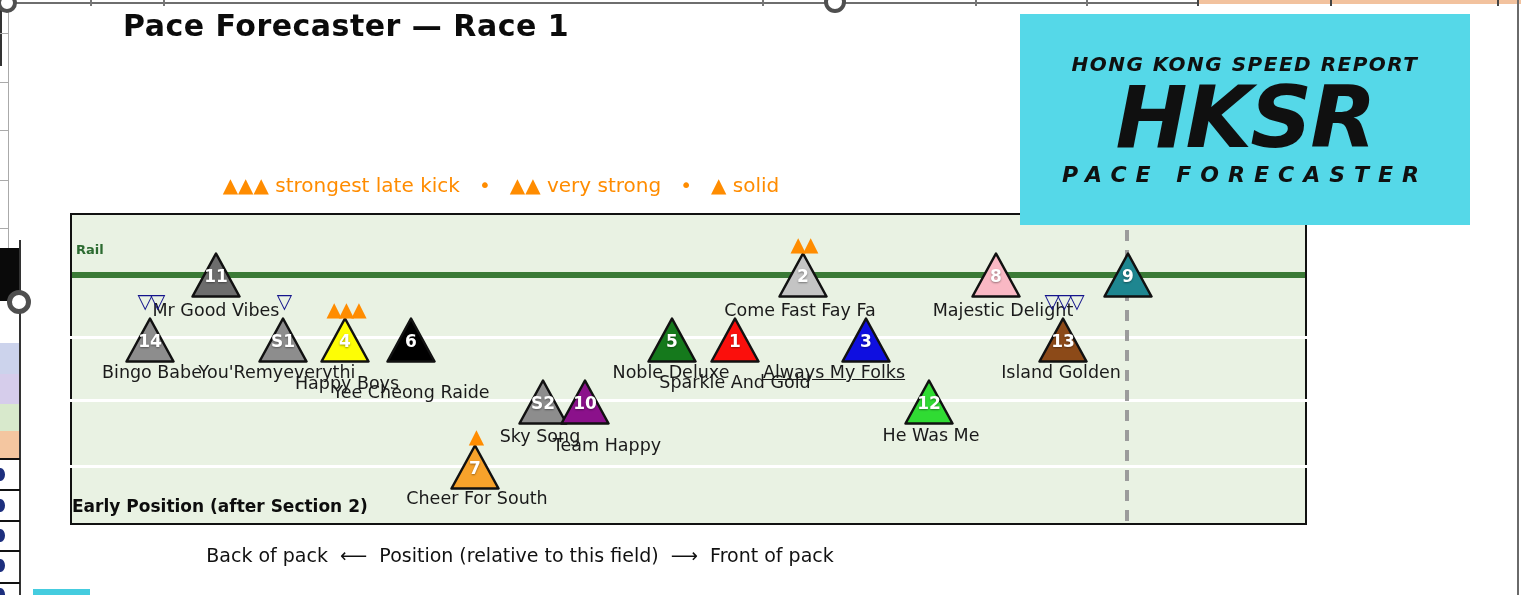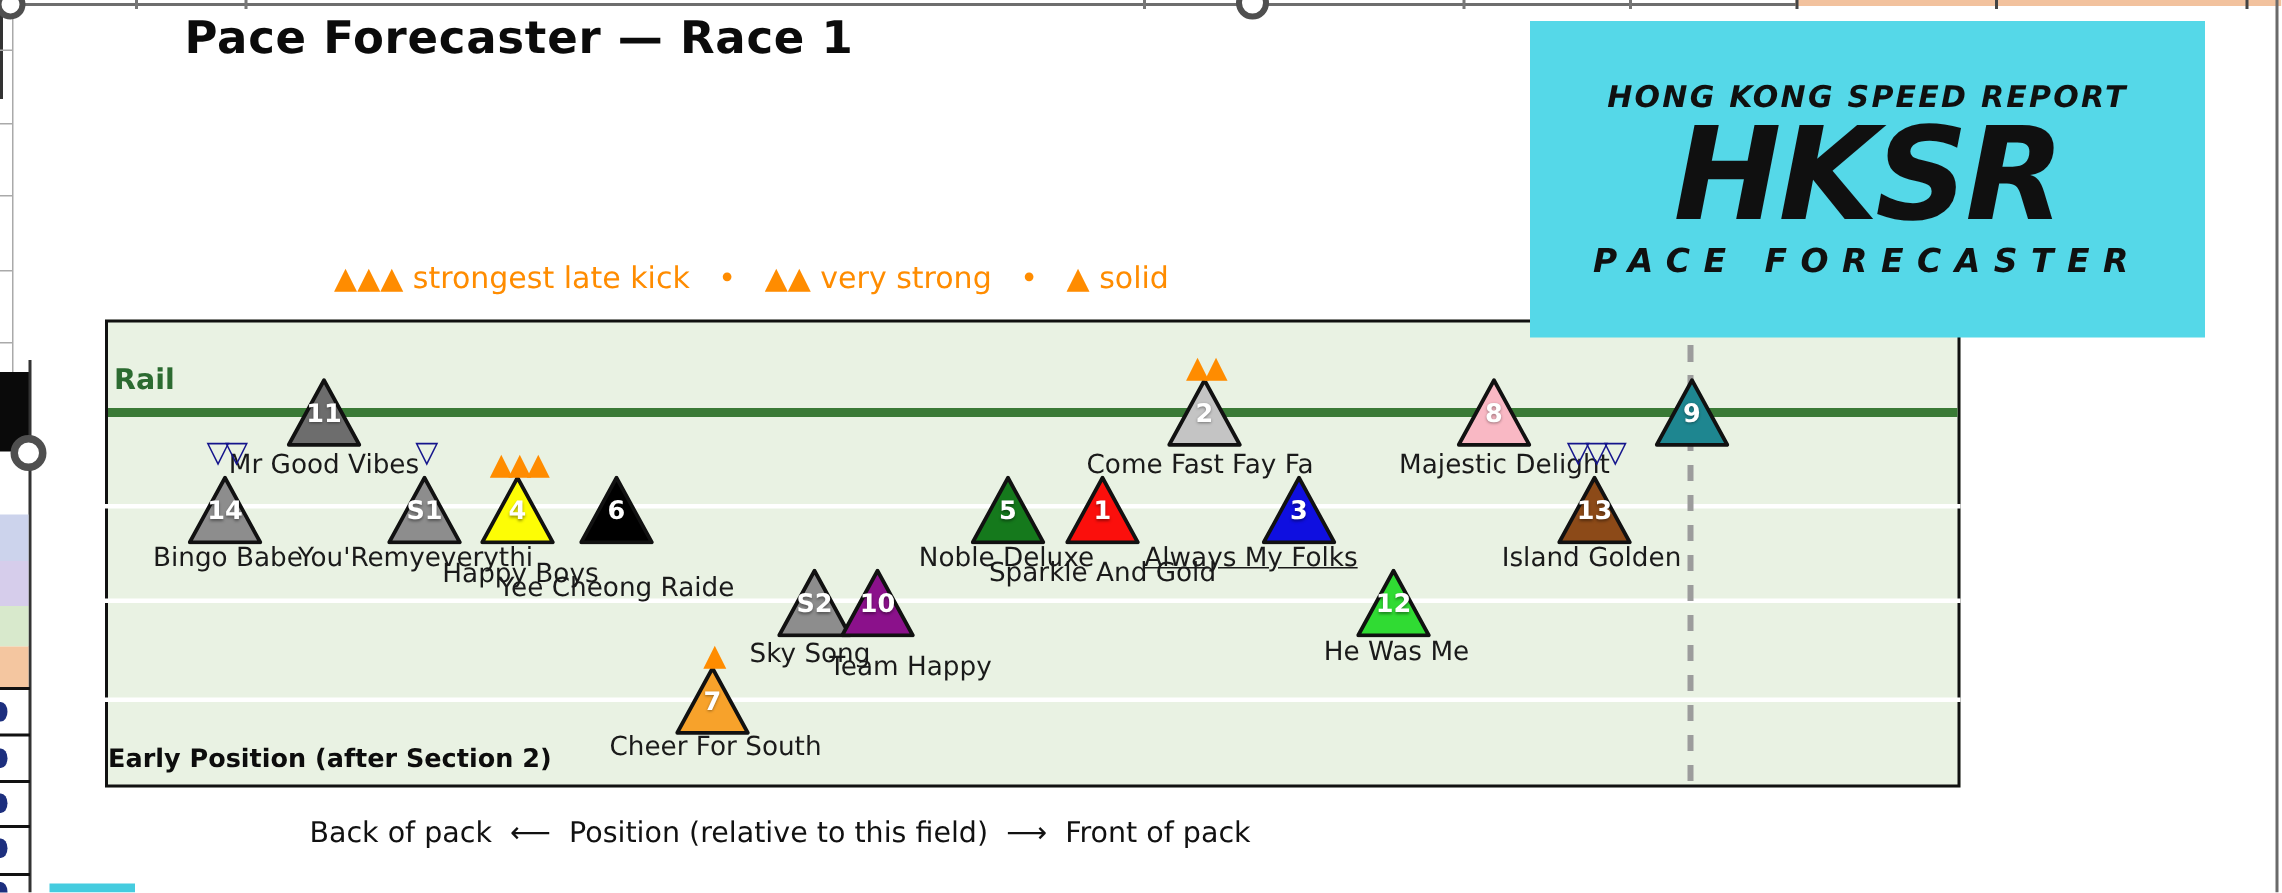--- a/index.html
+++ b/index.html
@@ -40,21 +40,21 @@
         display:flex;flex-direction:column;align-items:center;justify-content:center;color:#101010;}
   .logo-line1{font-size:20px;font-weight:bold;font-style:italic;letter-spacing:1.5px;white-space:pre;}
   .logo-acronym{font-size:86px;font-weight:bold;font-style:italic;line-height:86px;letter-spacing:-2px;margin-top:-2px;}
   .logo-line2{font-size:22px;font-weight:bold;font-style:italic;letter-spacing:9px;margin-top:2px;white-space:pre;}
 
   
   .plot{left:70px;top:213px;width:1237px;height:312px;background:#e9f2e3;
         border:2.5px solid #111;box-sizing:border-box;z-index:5;}
   .gridline{left:70px;width:1237px;height:2.5px;background:#ffffff;z-index:6;}
   .rail-line{left:72px;top:272px;width:1233px;height:6px;background:#3a7a36;z-index:7;}
-  .rail-label{left:76px;top:242px;font-size:19px;font-weight:bold;color:#2c6b31;z-index:8;}
+  .rail-label{left:76px;top:242px;font-size:13px;font-weight:bold;color:#2c6b31;z-index:8;}
   .dash-line{left:1125px;top:230px;width:4px;height:293px;z-index:7;
              background:repeating-linear-gradient(to bottom,#9c9c9c 0 11px,rgba(0,0,0,0) 11px 20px);}
   .corner-label{left:72px;top:496px;font-size:17px;font-weight:bold;color:#0d0d0d;z-index:20;white-space:pre;}
   .xaxis-label{left:120px;top:544px;width:800px;text-align:center;font-size:19px;color:#111;white-space:pre;}
 
   
   .layer{left:0;top:0;width:1521px;height:595px;z-index:10;pointer-events:none;}
   .horse{position:absolute;width:50px;height:46px;}
   .hnum{position:absolute;left:0;top:11px;width:100%;text-align:center;
         font-size:17px;font-weight:bold;color:#ffffff;line-height:26px;

